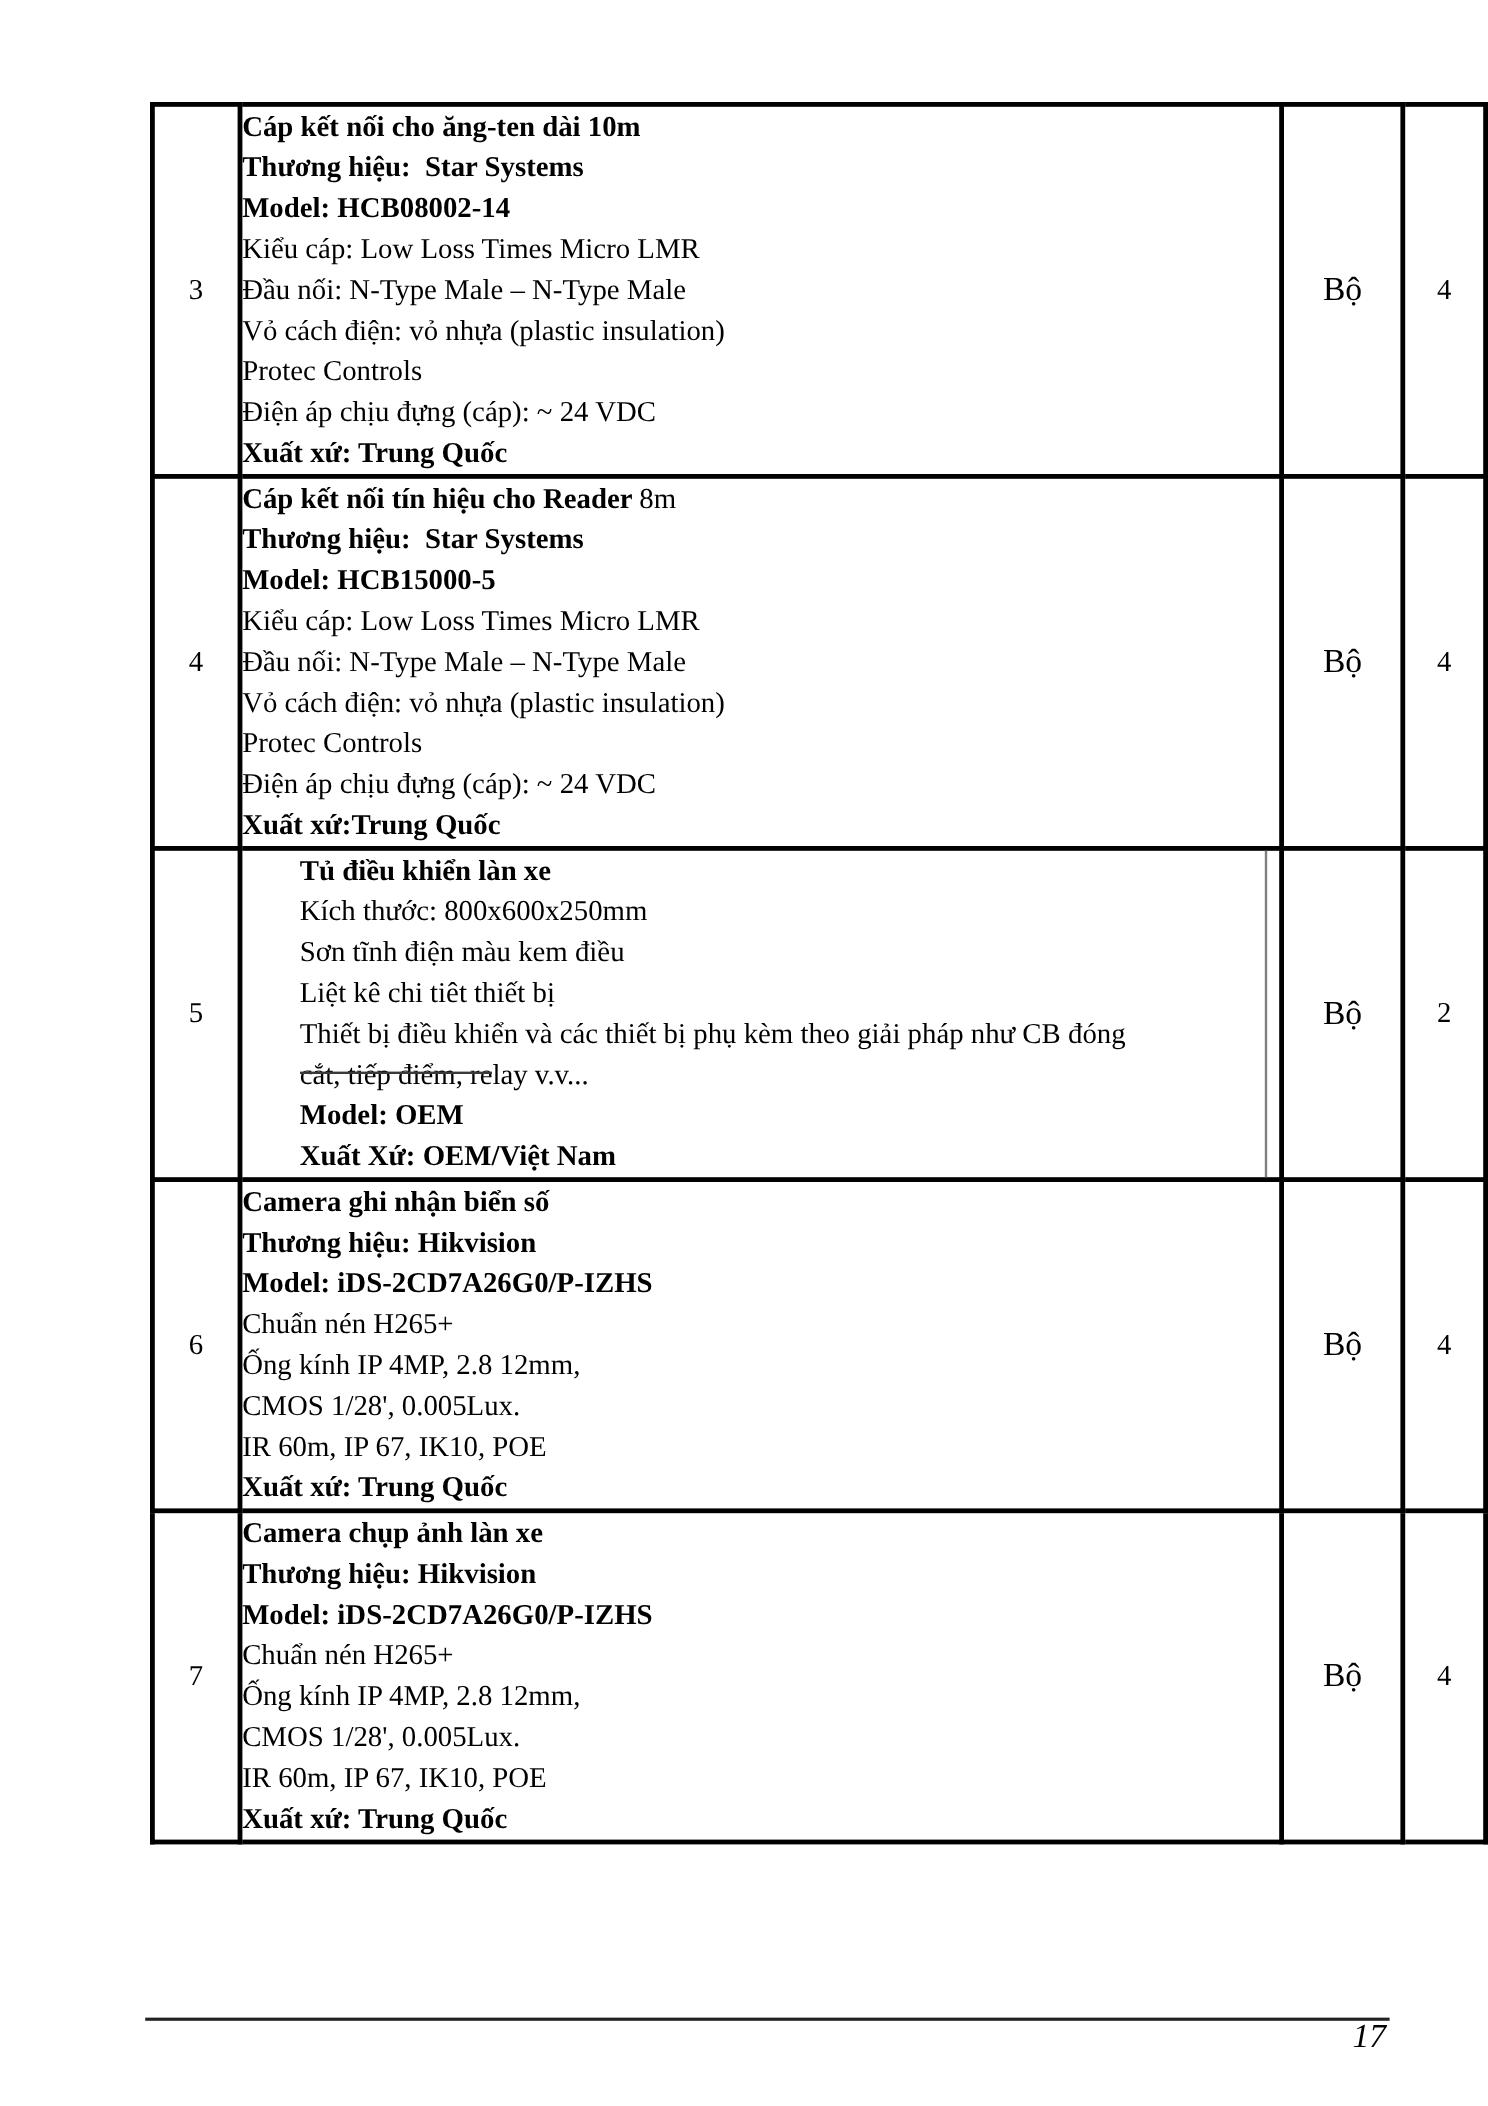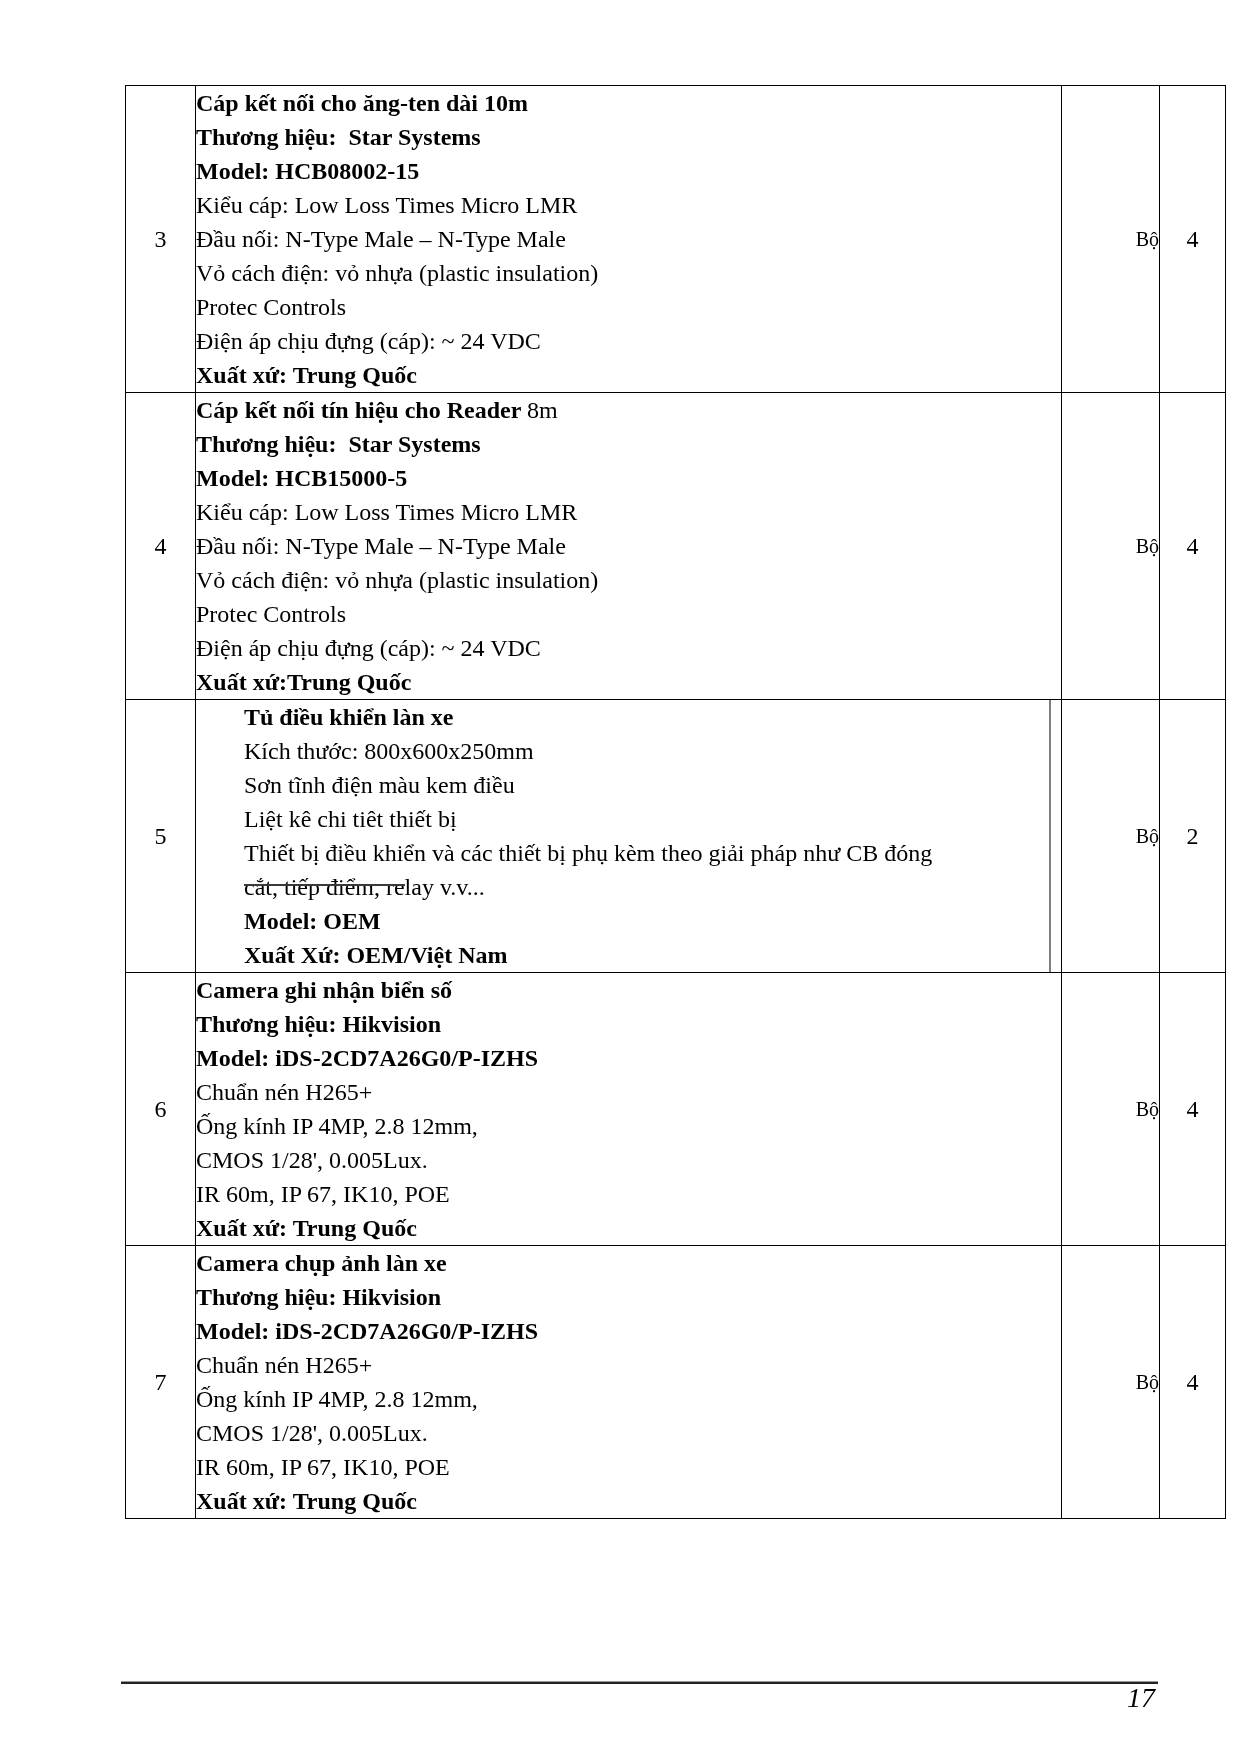--- a/index.html
+++ b/index.html
@@ -10,21 +10,21 @@
     color: #000000;
   }
   .page { position: relative; width: 1240px; height: 1755px; overflow: hidden; }
 
   table.equipment {
     border-collapse: collapse;
     table-layout: fixed;
     margin: 85px 0 0 125px;
   }
   table.equipment td {
-    border: 1px solid #000000;
+    border: 4px solid #000000;
     vertical-align: middle;
     padding: 0;
   }
   td.no-cell {
     width: 69px;
     text-align: center;
     font-size: 24px;
   }
   td.desc-cell {
     width: 817px;
@@ -33,22 +33,22 @@
   td.desc-cell.extra-border { position: relative; padding-left: 48px; }
   td.desc-cell.extra-border::after {
     content: "";
     position: absolute;
     top: 0; bottom: 0; right: 10px;
     width: 2px;
     background: #7f7f7f;
   }
   td.unit-cell {
     width: 97px;
-    text-align: right;
-    font-size: 20px;
+    text-align: center;
+    font-size: 28px;
   }
   td.qty-cell {
     width: 65px;
     text-align: center;
     font-size: 24px;
   }
   .line {
     font-size: 24px;
     line-height: 34px;
     white-space: pre;
@@ -84,21 +84,21 @@
 
 <div class="page">
 
   <table class="equipment">
     <tbody>
         <tr>
           <td class="no-cell">3</td>
           <td class="desc-cell">
             <div class="line"><span class="seg-bold ">Cáp kết nối cho ăng-ten dài 10m</span></div>
             <div class="line"><span class="seg-bold ">Thương hiệu:  Star Systems</span></div>
-            <div class="line"><span class="seg-bold ">Model: HCB08002-15</span></div>
+            <div class="line"><span class="seg-bold ">Model: HCB08002-14</span></div>
             <div class="line"><span class="">Kiểu cáp: Low Loss Times Micro LMR</span></div>
             <div class="line"><span class="">Đầu nối: N-Type Male – N-Type Male</span></div>
             <div class="line"><span class="">Vỏ cách điện: vỏ nhựa (plastic insulation)</span></div>
             <div class="line"><span class="">Protec Controls</span></div>
             <div class="line"><span class="">Điện áp chịu đựng (cáp): ~ 24 VDC</span></div>
             <div class="line"><span class="seg-bold ">Xuất xứ: Trung Quốc</span></div>
           </td>
           <td class="unit-cell">Bộ</td>
           <td class="qty-cell">4</td>
         </tr>

